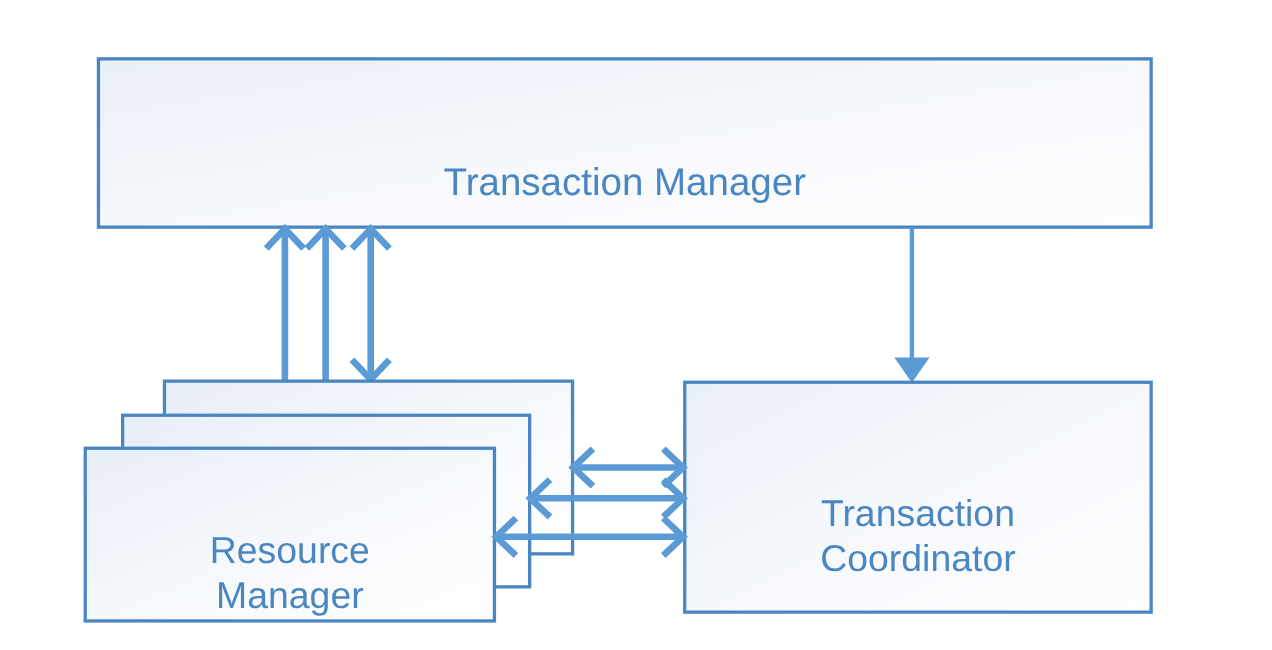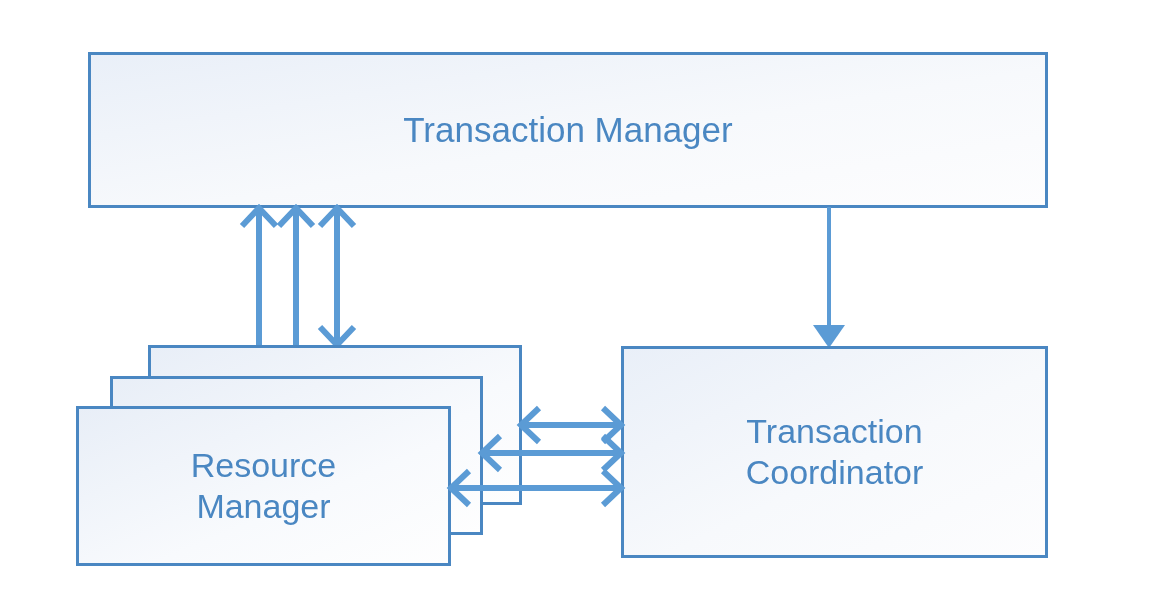--- a/index.html
+++ b/index.html
@@ -31,20 +31,21 @@
     display: flex;
     align-items: center;
     justify-content: center;
     text-align: center;
     color: #4a87c2;
     font-family: "Liberation Sans", "DejaVu Sans", sans-serif;
     font-weight: 400;
     pointer-events: none;
     white-space: pre-line;
     line-height: 1.22;
+    margin-top: 36px;
   }
   #label-transaction-manager {
     left: 89px;
     top: 53px;
     width: 958px;
     height: 154px;
     font-size: 35px;
   }
   #label-resource-manager {
     left: 77px;

